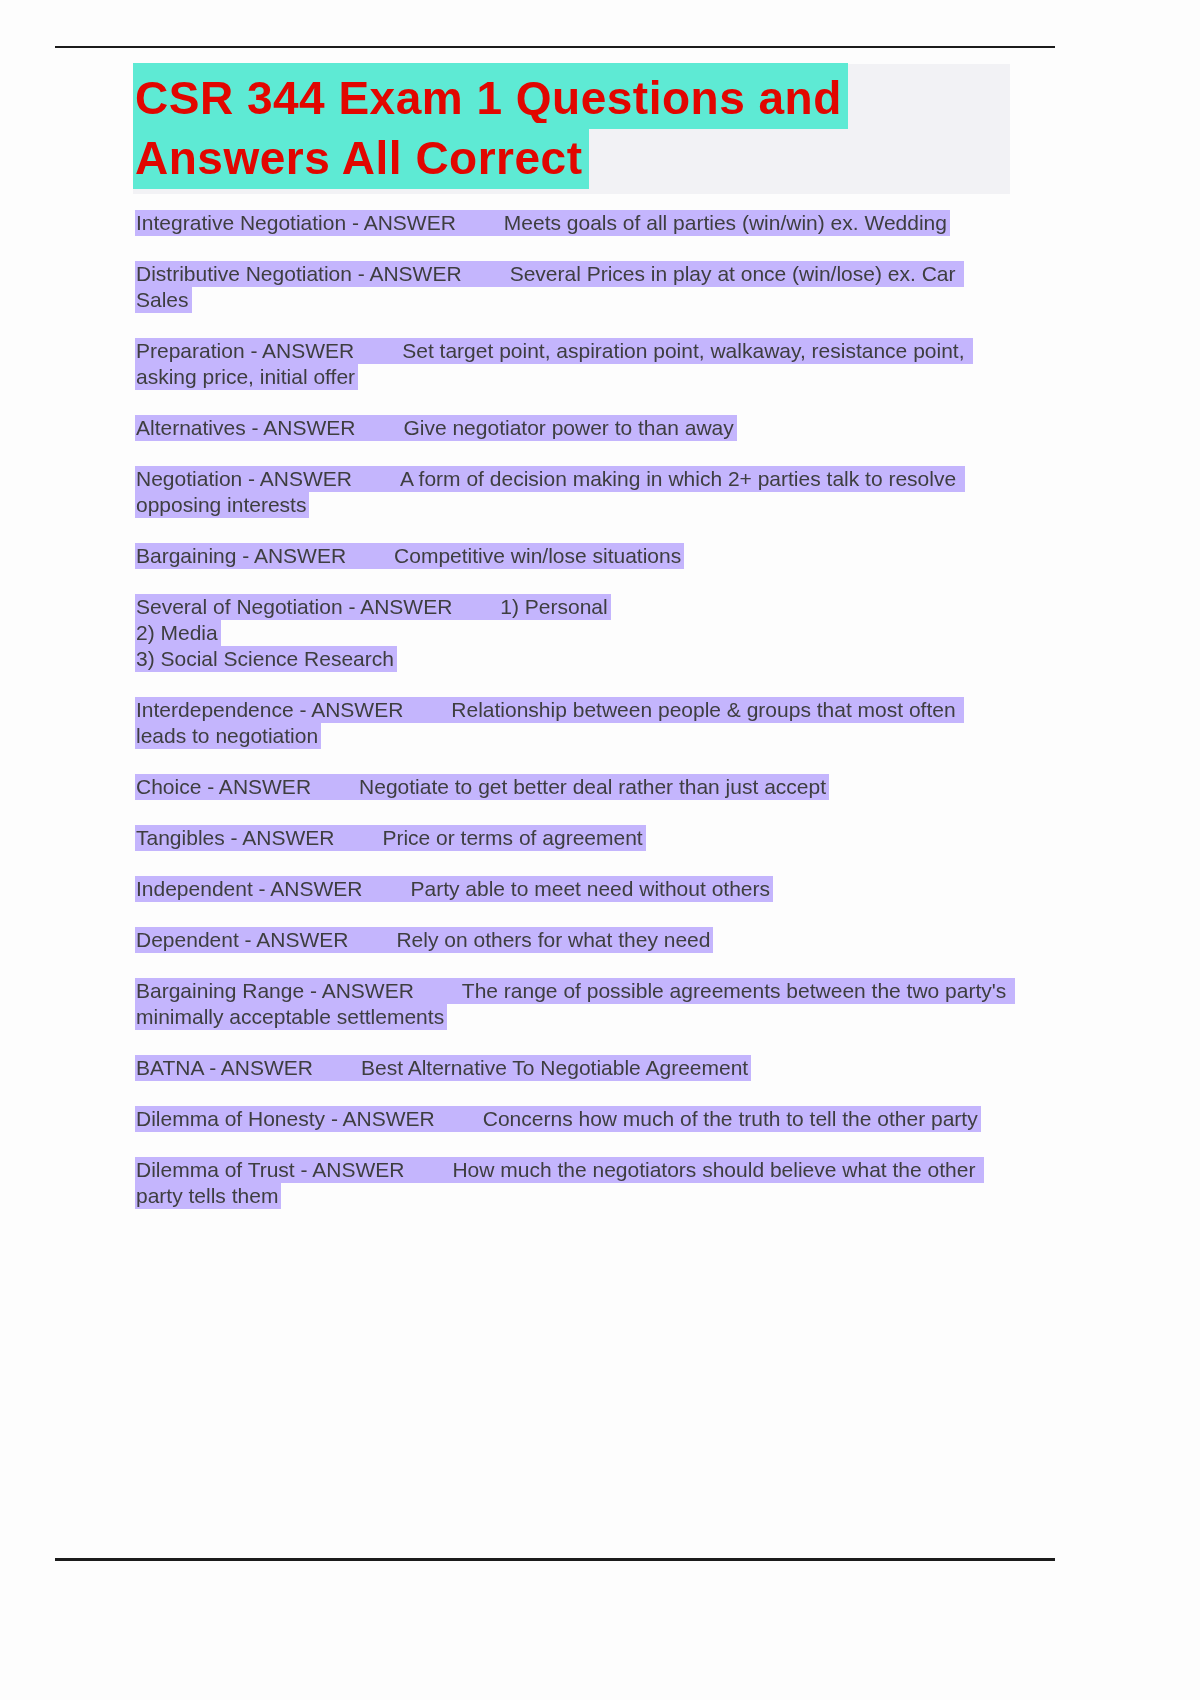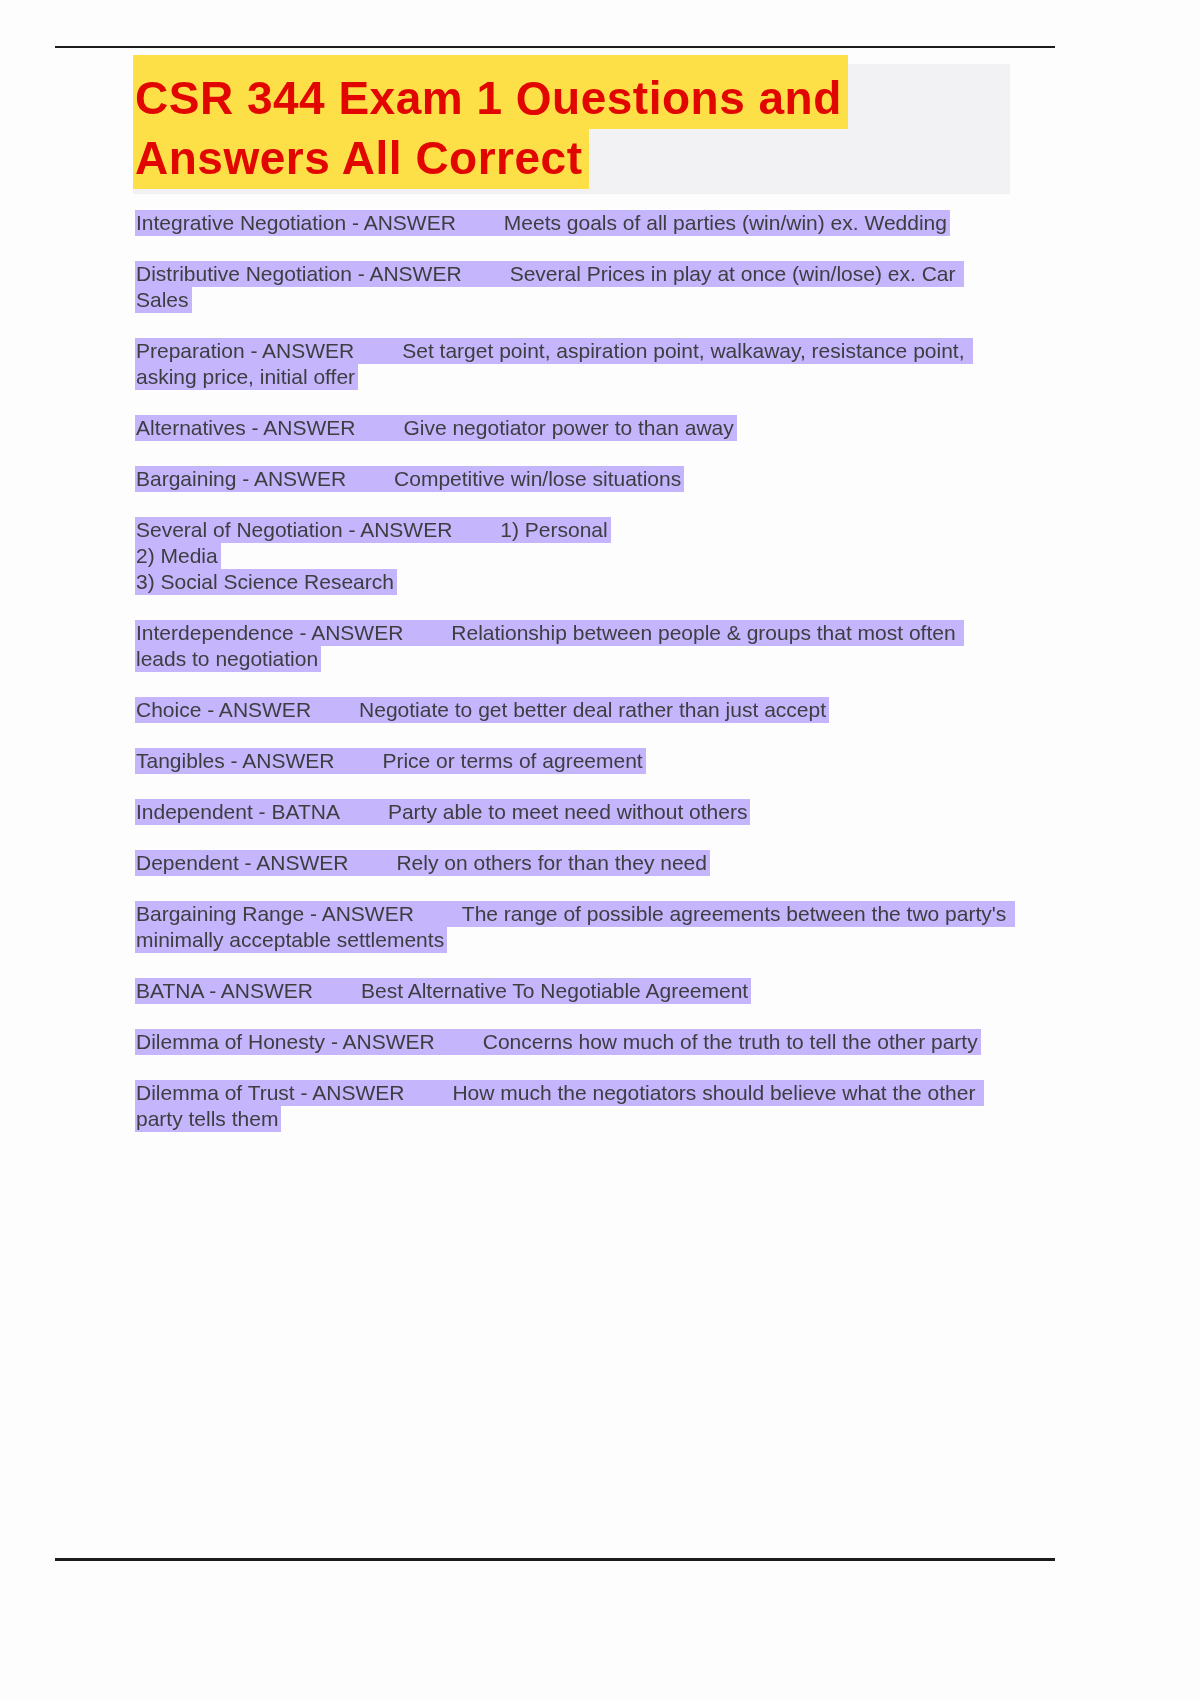--- a/index.html
+++ b/index.html
@@ -39,22 +39,22 @@
   }
   .title {
     margin: 0;
     font-size: 46px;
     line-height: 60px;
     font-weight: bold;
     color: #e10600;
     letter-spacing: 0.5px;
   }
   .title .hl {
-    background: #fde047;
-    padding: 17px 6px 5px 2px;
+    background: #5eead4;
+    padding: 9px 6px 5px 2px;
     box-decoration-break: clone;
     -webkit-box-decoration-break: clone;
   }
 
   .content {
     position: absolute;
     left: 135px;
     top: 210px;
     width: 872px;
   }
@@ -92,37 +92,38 @@
   <div class="content">
 
       <p class="qa"><span class="line-hl"><span class="term">Integrative Negotiation - ANSWER</span><span class="gap"></span><span class="def">Meets goals of all parties (win/win) ex. Wedding</span></span></p>
 
       <p class="qa"><span class="line-hl"><span class="term">Distributive Negotiation - ANSWER</span><span class="gap"></span><span class="def">Several Prices in play at once (win/lose) ex. Car Sales</span></span></p>
 
       <p class="qa"><span class="line-hl"><span class="term">Preparation - ANSWER</span><span class="gap"></span><span class="def">Set target point, aspiration point, walkaway, resistance point, asking price, initial offer</span></span></p>
 
       <p class="qa"><span class="line-hl"><span class="term">Alternatives - ANSWER</span><span class="gap"></span><span class="def">Give negotiator power to than away</span></span></p>
 
+      <p class="qa"><span class="line-hl"><span class="term">Negotiation - ANSWER</span><span class="gap"></span><span class="def">A form of decision making in which 2+ parties talk to resolve opposing interests</span></span></p>
 
       <p class="qa"><span class="line-hl"><span class="term">Bargaining - ANSWER</span><span class="gap"></span><span class="def">Competitive win/lose situations</span></span></p>
 
       <p class="qa"><span class="line-hl"><span class="term">Several of Negotiation - ANSWER</span><span class="gap"></span><span class="def">1) Personal
 2) Media
 3) Social Science Research</span></span></p>
 
       <p class="qa"><span class="line-hl"><span class="term">Interdependence - ANSWER</span><span class="gap"></span><span class="def">Relationship between people &amp; groups that most often leads to negotiation</span></span></p>
 
       <p class="qa"><span class="line-hl"><span class="term">Choice - ANSWER</span><span class="gap"></span><span class="def">Negotiate to get better deal rather than just accept</span></span></p>
 
       <p class="qa"><span class="line-hl"><span class="term">Tangibles - ANSWER</span><span class="gap"></span><span class="def">Price or terms of agreement</span></span></p>
 
 
-      <p class="qa"><span class="line-hl"><span class="term">Independent - BATNA</span><span class="gap"></span><span class="def">Party able to meet need without others</span></span></p>
+      <p class="qa"><span class="line-hl"><span class="term">Independent - ANSWER</span><span class="gap"></span><span class="def">Party able to meet need without others</span></span></p>
 
-      <p class="qa"><span class="line-hl"><span class="term">Dependent - ANSWER</span><span class="gap"></span><span class="def">Rely on others for than they need</span></span></p>
+      <p class="qa"><span class="line-hl"><span class="term">Dependent - ANSWER</span><span class="gap"></span><span class="def">Rely on others for what they need</span></span></p>
 
       <p class="qa"><span class="line-hl"><span class="term">Bargaining Range - ANSWER</span><span class="gap"></span><span class="def">The range of possible agreements between the two party's minimally acceptable settlements</span></span></p>
 
       <p class="qa"><span class="line-hl"><span class="term">BATNA - ANSWER</span><span class="gap"></span><span class="def">Best Alternative To Negotiable Agreement</span></span></p>
 
       <p class="qa"><span class="line-hl"><span class="term">Dilemma of Honesty - ANSWER</span><span class="gap"></span><span class="def">Concerns how much of the truth to tell the other party</span></span></p>
 
       <p class="qa"><span class="line-hl"><span class="term">Dilemma of Trust - ANSWER</span><span class="gap"></span><span class="def">How much the negotiators should believe what the other party tells them</span></span></p>
     </div>
 

